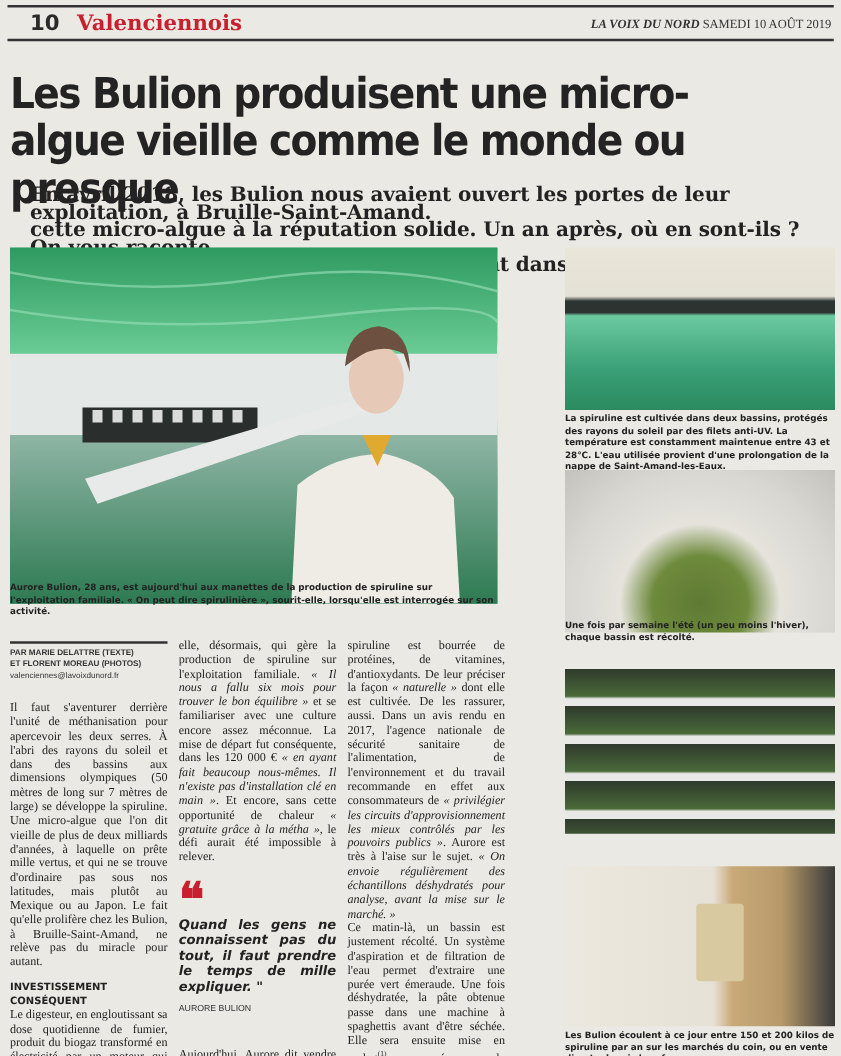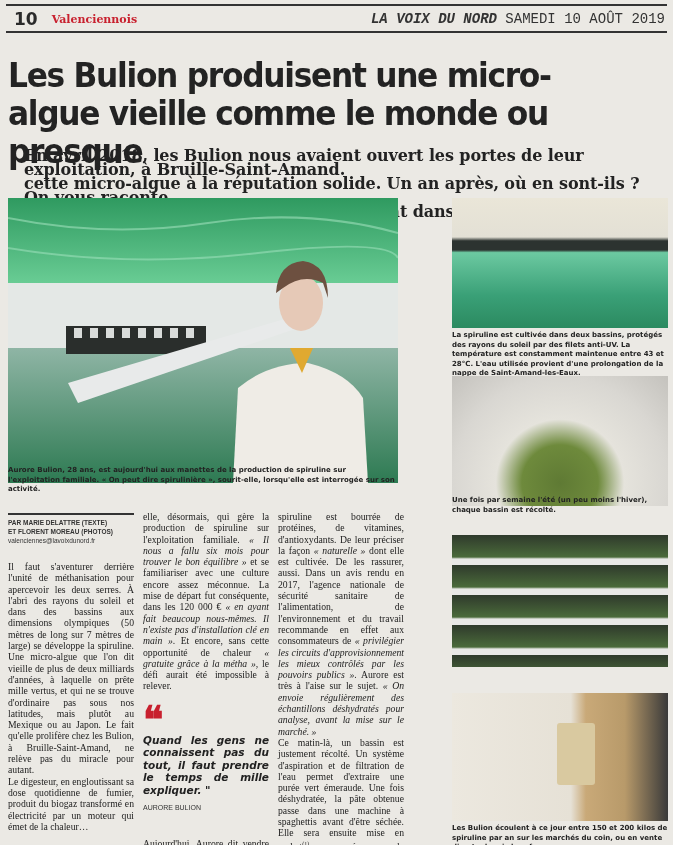--- a/index.html
+++ b/index.html
@@ -1,22 +1,22 @@
 <!DOCTYPE html>
 <html><head>
 <meta charset="utf-8">
 <style>
   html, body { margin:0; padding:0; }
   body { width:673px; height:845px; overflow:hidden; background:#ebe9e4; position:relative; font-family:"DejaVu Serif", serif; color:#1f1f1f; }
   .abs { position:absolute; }
   .topline { left:6px; right:6px; top:4px; height:2px; background:#333; }
-  .header { left:14px; right:8px; top:8px; height:22px; display:flex; align-items:center; }
+  .header { left:24px; right:8px; top:8px; height:22px; display:flex; align-items:center; }
   .page-num { font-family:"DejaVu Sans", sans-serif; font-weight:bold; font-size:17px; color:#2a2a2a; }
-  .section { font-family:"DejaVu Serif", serif; font-weight:bold; font-size:11px; color:#c8202e; margin-left:14px; }
-  .header-right { margin-left:auto; font-family:Liberation Mono, monospace; font-size:14px; color:#333; }
+  .section { font-family:"DejaVu Serif", serif; font-weight:bold; font-size:17px; color:#c8202e; margin-left:14px; }
+  .header-right { margin-left:auto; font-family:Liberation Serif, serif; font-size:10px; color:#333; }
   .header-right b { font-weight:900; font-style:italic; }
   .hdr-rule { left:6px; right:6px; top:31px; height:1.5px; background:#333; }
   .headline { left:8px; top:56px; width:660px; font-family:"DejaVu Sans", sans-serif; font-weight:bold; font-size:34px; line-height:38px; letter-spacing:-1.4px; color:#232323; transform:scaleX(0.92); transform-origin:left top; }
   .chapo { left:24px; top:149px; width:640px; font-family:"DejaVu Serif", serif; font-weight:bold; font-size:16px; line-height:14px; color:#222; letter-spacing:-0.1px; }
   .photo { overflow:hidden; }
   .main-photo { left:8px; top:198px; width:390px; height:285px; background:linear-gradient(180deg,#3c9f68 0%,#5cc28a 18%,#7dd1a4 26%,#e8ece9 28%,#dfe3e2 48%,#9ab8ac 55%,#4b8d6b 65%,#2f7b54 100%); }
   .caption { font-family:"DejaVu Sans", sans-serif; font-weight:bold; font-size:7px; line-height:9.5px; color:#222; }
   .byline { left:8px; top:514px; width:126px; font-family:"Liberation Sans", sans-serif; font-size:6.5px; line-height:9px; color:#333; }
   .byline .b { font-weight:bold; }
   .col { font-family:"Liberation Serif", serif; font-size:9.7px; line-height:11.3px; text-align:justify; color:#222; }
@@ -89,20 +89,21 @@
 
 <div class="abs rule" style="left:8px; top:513px; width:126px;"></div>
 <div class="abs byline" style="top:518px;">
   <div class="b">PAR MARIE DELATTRE (TEXTE)</div>
   <div class="b">ET FLORENT MOREAU (PHOTOS)</div>
   <div>valenciennes@lavoixdunord.fr</div>
 </div>
 
 <div class="abs col" style="left:8px; top:561px; width:126px;">
   <div>Il faut s'aventurer derrière l'unité de méthanisation pour apercevoir les deux serres. À l'abri des rayons du soleil et dans des bassins aux dimensions olympiques (50 mètres de long sur 7 mètres de large) se développe la spiruline. Une micro-algue que l'on dit vieille de plus de deux milliards d'années, à laquelle on prête mille vertus, et qui ne se trouve d'ordinaire pas sous nos latitudes, mais plutôt au Mexique ou au Japon. Le fait qu'elle prolifère chez les Bulion, à Bruille-Saint-Amand, ne relève pas du miracle pour autant.</div>
+  <div class="subhead">INVESTISSEMENT CONSÉQUENT</div>
   <div><span>Le digesteur, en engloutissant sa dose quotidienne de fumier, produit du biogaz transformé en électricité par un moteur qui émet de la chaleur… </span></div>
 </div>
 
 <div class="abs col" style="left:143px; top:511px; width:126px;">
   <div><span>elle, désormais, qui gère la production de spiruline sur l'exploitation familiale. </span><span class="it">« Il nous a fallu six mois pour trouver le bon équilibre »</span><span> et se familiariser avec une culture encore assez méconnue. La mise de départ fut conséquente, dans les 120 000 € </span><span class="it">« en ayant fait beaucoup nous-mêmes. Il n'existe pas d'installation clé en main »</span><span>. Et encore, sans cette opportunité de chaleur </span><span class="it">« gratuite grâce à la métha »</span><span>, le défi aurait été impossible à relever.</span></div>
   <div style="margin-top:14px;">
     <div class="quote-mark">❝</div>
     <div class="pullquote">Quand les gens ne connaissent pas du tout, il faut prendre le temps de mille expliquer. "</div>
     <div class="qauthor">AURORE BULION</div>
   </div>

